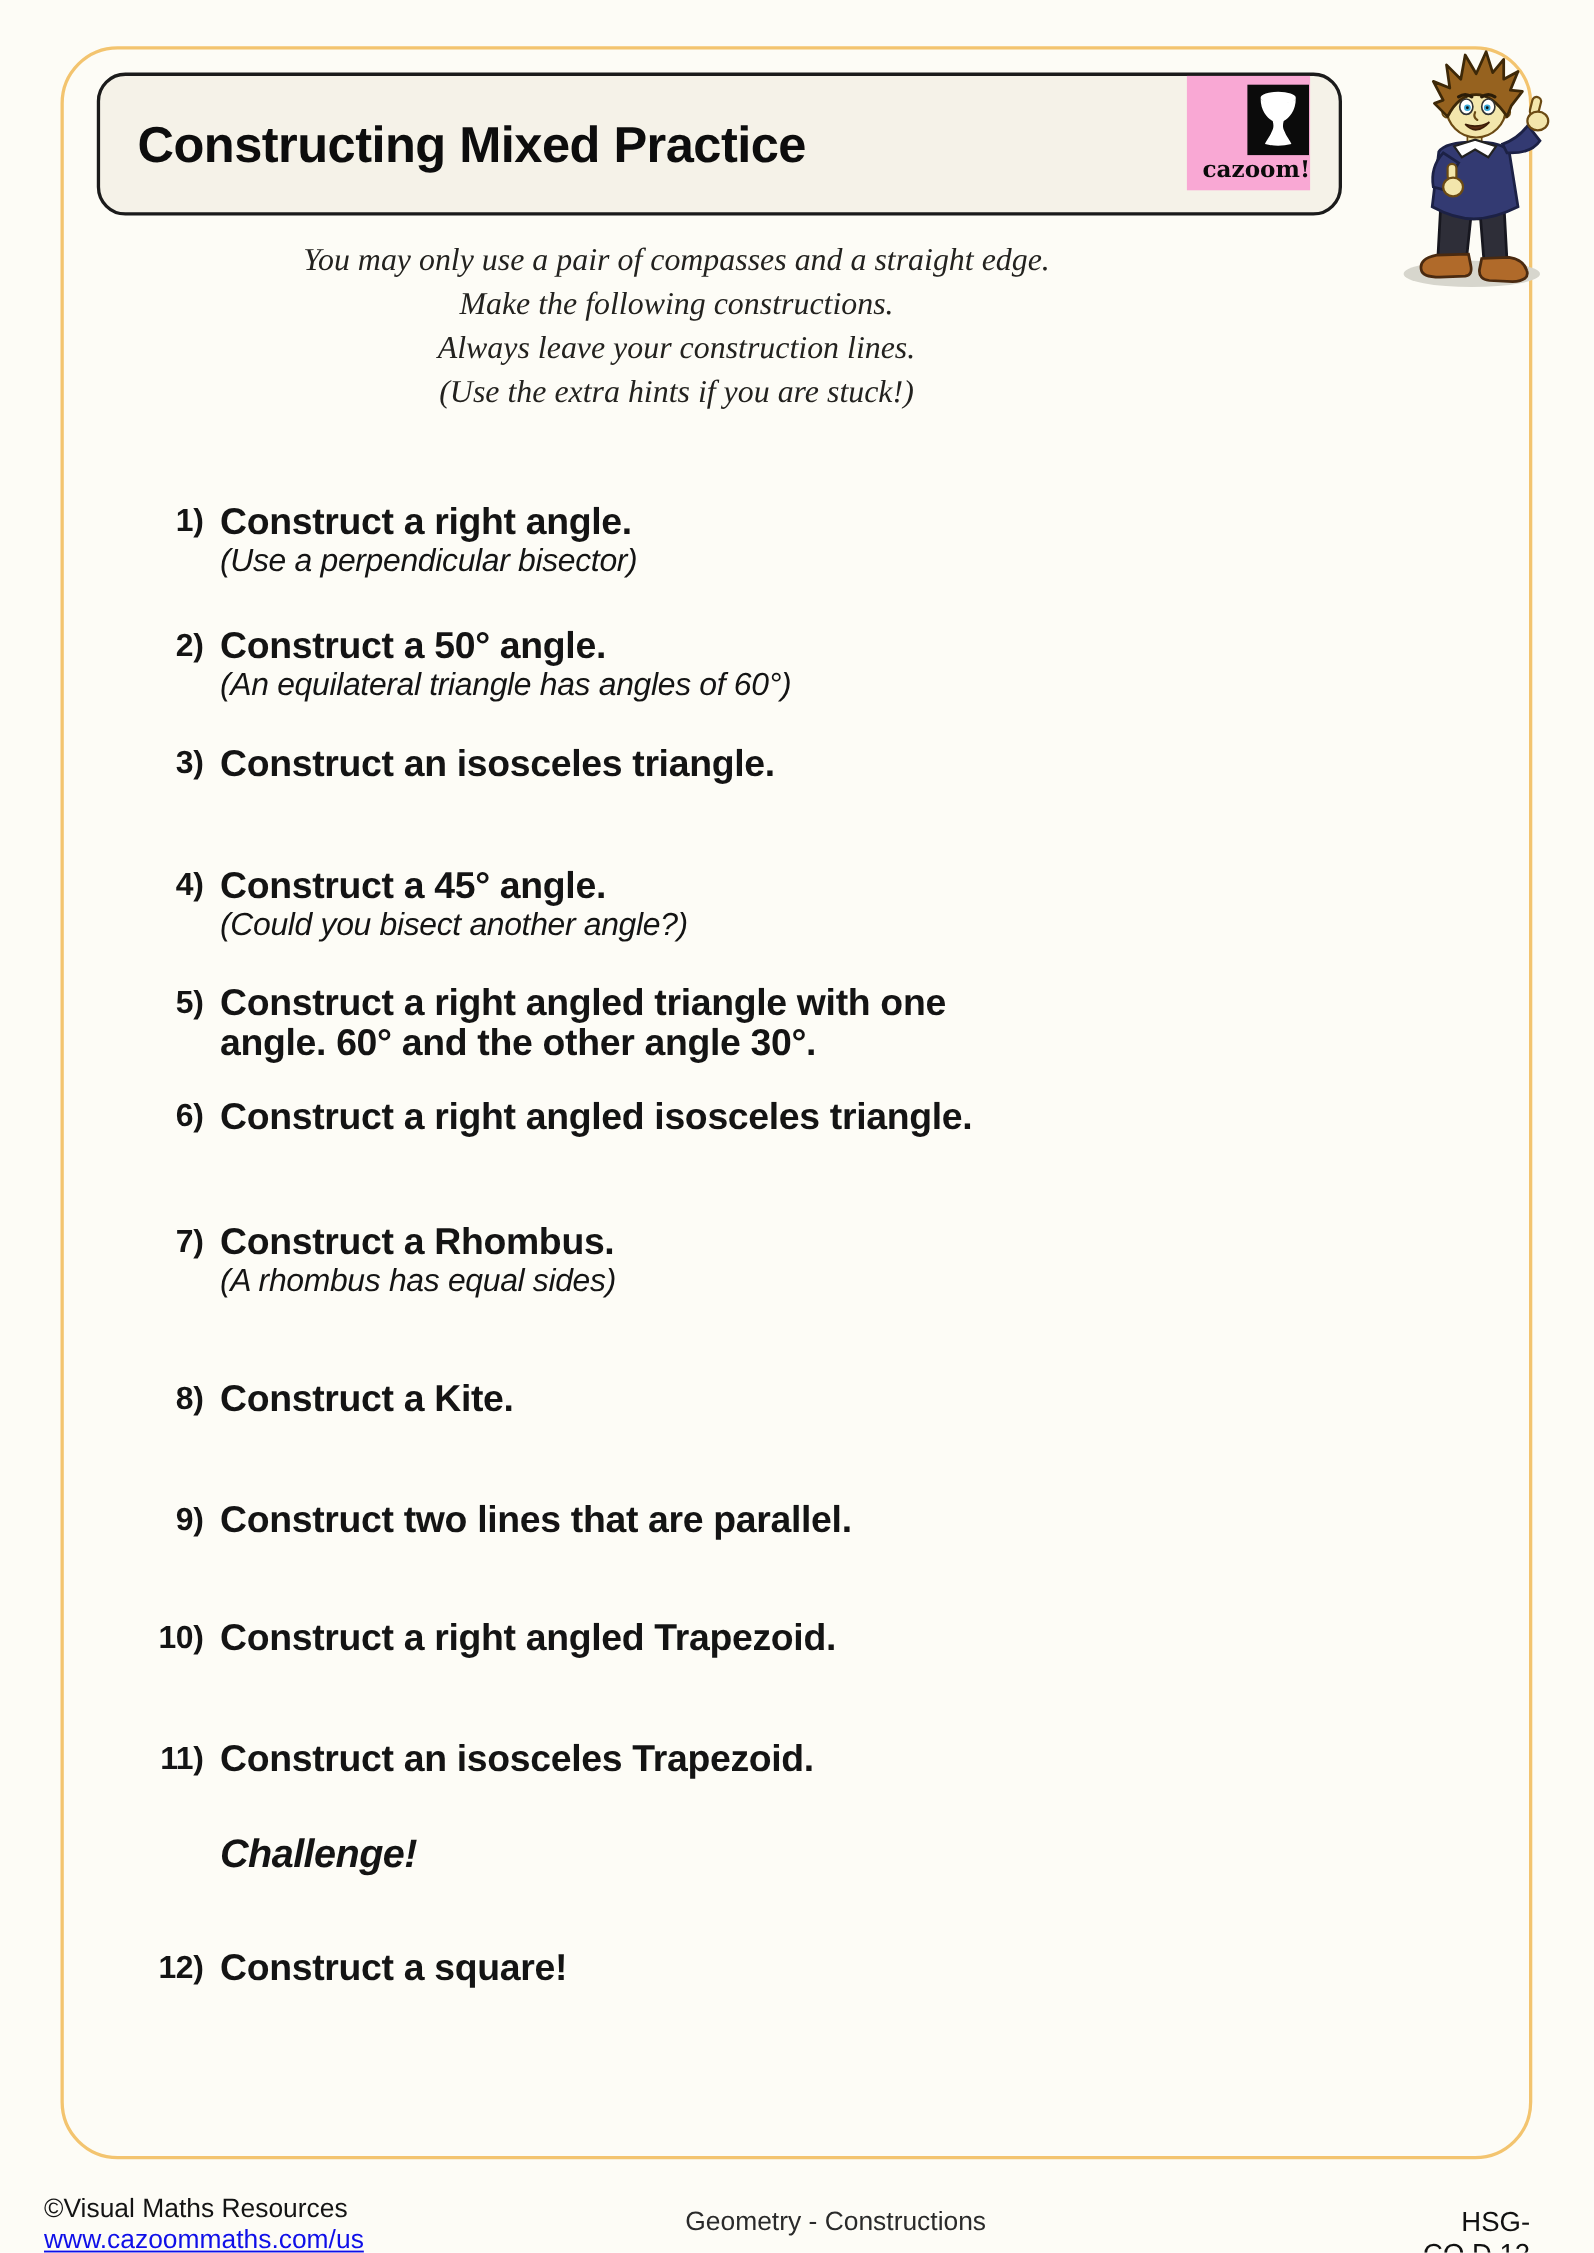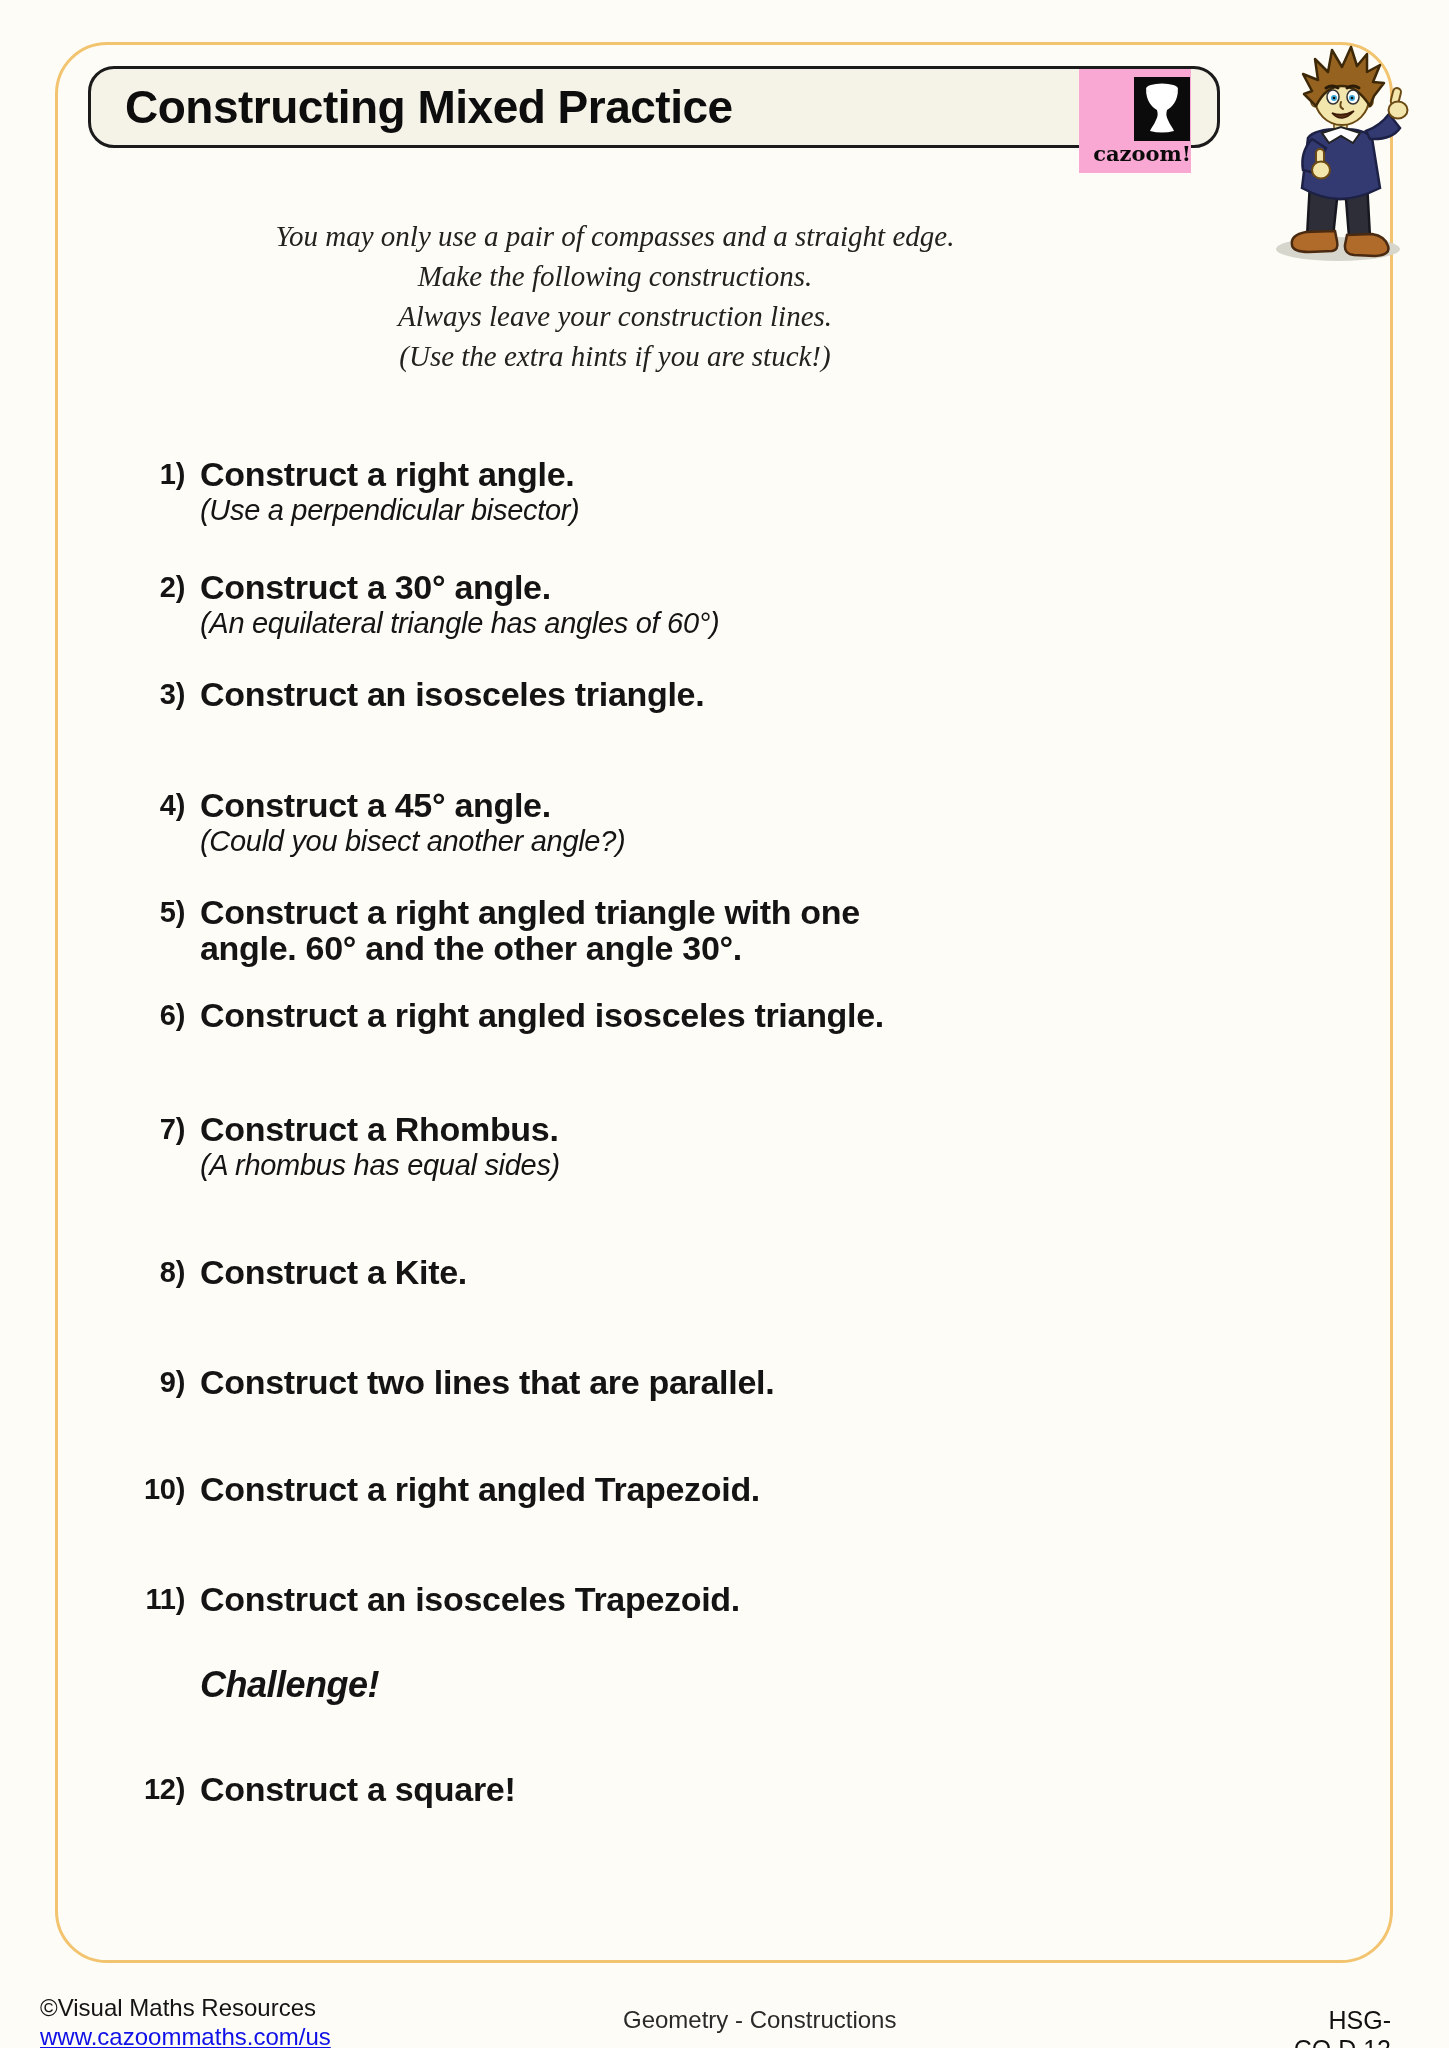--- a/index.html
+++ b/index.html
@@ -8,21 +8,21 @@
     position:relative; width:1449px; height:2048px;
     background:#FDFCF6; overflow:hidden;
     font-family:"Liberation Sans", sans-serif; color:#141414;
   }
   .outer-border {
     position:absolute; left:55px; top:42px; width:1338px; height:1921px;
     border:3px solid #F3C46F; border-radius:52px; z-index:1;
   }
   
   .title-box {
-    position:absolute; left:88px; top:66px; width:1132px; height:82px;
+    position:absolute; left:88px; top:66px; width:1132px; height:130px;
     background:#F5F2E8; border:3px solid #1b1b1b; border-radius:26px; z-index:2;
   }
   .title-text {
     position:absolute; left:34px; top:50%; transform:translateY(-50%);
     font-size:46px; font-weight:700; letter-spacing:-0.5px; color:#0d0d0d;
     white-space:nowrap;
   }
   .logo-wrap {
     position:absolute; right:26px; top:0; height:104px; width:112px;
     background:#f9a8d4; display:flex; flex-direction:column; align-items:flex-end;
@@ -134,21 +134,21 @@
     <div class="qnum">1)</div>
     <div class="qbody">
         <div class="qtext">Construct a right angle.</div>
     <div class="qhint">(Use a perpendicular bisector)</div>
       </div>
   </div>
 
   <div class="q" style="top:569px">
     <div class="qnum">2)</div>
     <div class="qbody">
-        <div class="qtext">Construct a 30° angle.</div>
+        <div class="qtext">Construct a 50° angle.</div>
     <div class="qhint">(An equilateral triangle has angles of 60°)</div>
       </div>
   </div>
 
   <div class="q" style="top:676px">
     <div class="qnum">3)</div>
     <div class="qbody">
         <div class="qtext">Construct an isosceles triangle.</div>
       </div>
   </div>

